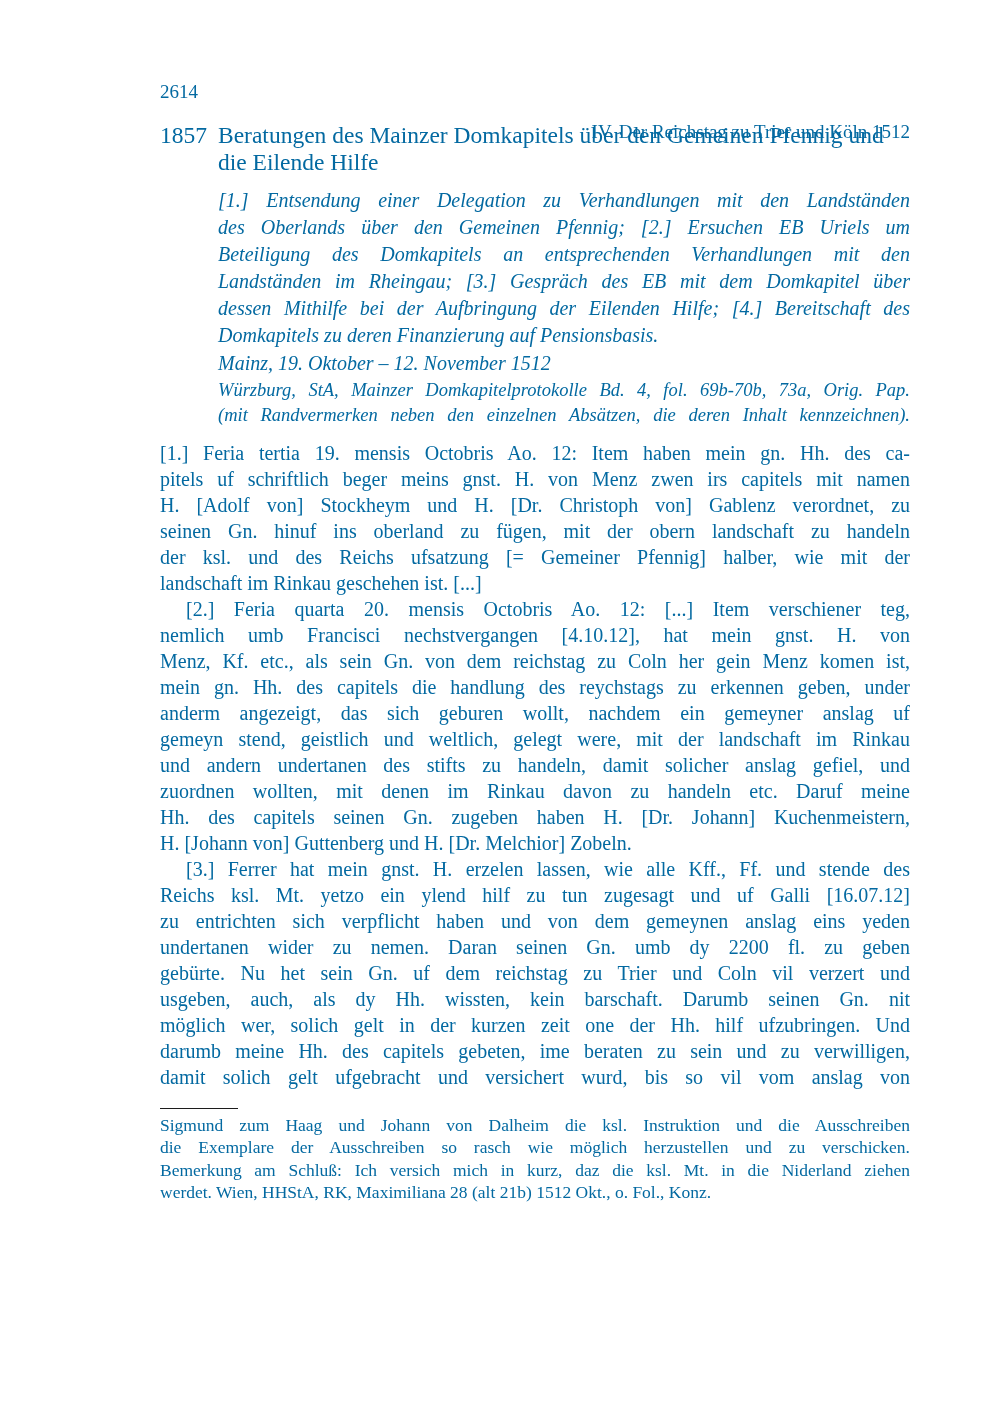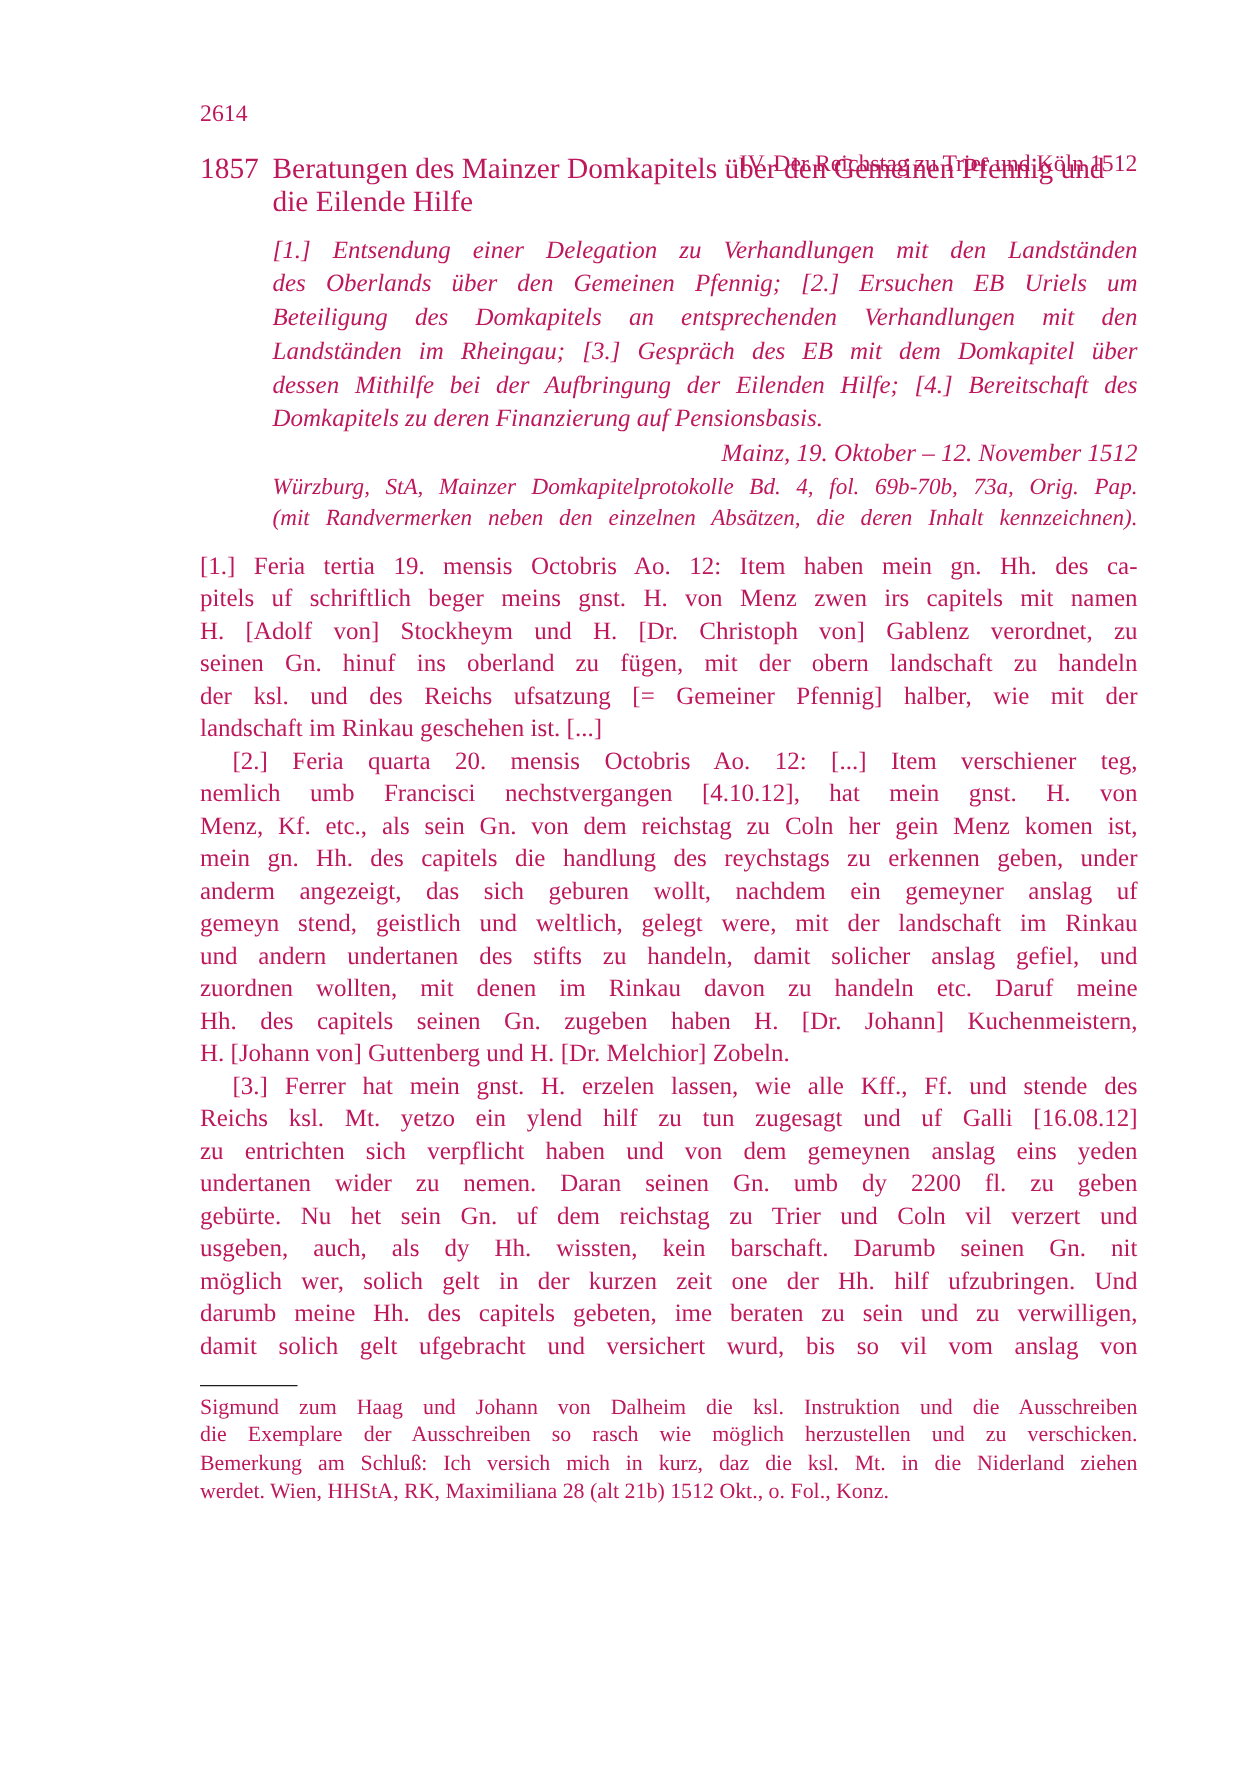--- a/index.html
+++ b/index.html
@@ -1,21 +1,21 @@
 <!DOCTYPE html>
 <html><head>
 <meta charset="utf-8">
 <style>
   html, body { margin: 0; padding: 0; background: #e8e8e8; }
   .page {
     position: relative;
     width: 1004px;
     height: 1418px;
     background: #ffffff;
-    color: #be185d;
+    color: #0369a1;
     font-family: "Liberation Serif", "DejaVu Serif", serif;
     overflow: hidden;
   }
   .col {
     position: absolute;
     left: 160px;
     top: 0;
     width: 750px;
   }
   
@@ -50,21 +50,20 @@
     font-style: italic;
     font-size: 20px;
     line-height: 27px;
   }
   .block.dateline {
     margin-top: 1px;
     padding-left: 58px;
     font-style: italic;
     font-size: 20px;
     line-height: 27px;
-    text-align: right;
   }
   .block.source {
     margin-top: 1px;
     padding-left: 58px;
     font-style: italic;
     font-size: 18.5px;
     line-height: 25px;
   }
   .block.body {
     font-size: 20px;
@@ -131,21 +130,21 @@
           <div class="tline just"><span>mein gn. Hh. des capitels die handlung des reychstags zu erkennen geben, under</span></div>
           <div class="tline just"><span>anderm angezeigt, das sich geburen wollt, nachdem ein gemeyner anslag uf</span></div>
           <div class="tline just"><span>gemeyn stend, geistlich und weltlich, gelegt were, mit der landschaft im Rinkau</span></div>
           <div class="tline just"><span>und andern undertanen des stifts zu handeln, damit solicher anslag gefiel, und</span></div>
           <div class="tline just"><span>zuordnen wollten, mit denen im Rinkau davon zu handeln etc. Daruf meine</span></div>
           <div class="tline just"><span>Hh. des capitels seinen Gn. zugeben haben H. </span><span class="it">[Dr. Johann]</span><span> Kuchenmeistern,</span></div>
           <div class="tline"><span>H. </span><span class="it">[Johann von]</span><span> Guttenberg und H. </span><span class="it">[Dr. Melchior]</span><span> Zobeln.</span></div>
         </div>
         <div class="block body">
           <div class="tline just ind"><span class="it">[3.]</span><span> Ferrer hat mein gnst. H. erzelen lassen, wie alle Kff., Ff. und stende des</span></div>
-          <div class="tline just"><span>Reichs ksl. Mt. yetzo ein ylend hilf zu tun zugesagt und uf Galli </span><span class="it">[16.08.12]</span></div>
+          <div class="tline just"><span>Reichs ksl. Mt. yetzo ein ylend hilf zu tun zugesagt und uf Galli </span><span class="it">[16.07.12]</span></div>
           <div class="tline just"><span>zu entrichten sich verpflicht haben und von dem gemeynen anslag eins yeden</span></div>
           <div class="tline just"><span>undertanen wider zu nemen. Daran seinen Gn. umb dy 2200 fl. zu geben</span></div>
           <div class="tline just"><span>gebürte. Nu het sein Gn. uf dem reichstag zu Trier und Coln vil verzert und</span></div>
           <div class="tline just"><span>usgeben, auch, als dy Hh. wissten, kein barschaft. Darumb seinen Gn. nit</span></div>
           <div class="tline just"><span>möglich wer, solich gelt in der kurzen zeit one der Hh. hilf ufzubringen. Und</span></div>
           <div class="tline just"><span>darumb meine Hh. des capitels gebeten, ime beraten zu sein und zu verwilligen,</span></div>
           <div class="tline just"><span>damit solich gelt ufgebracht und versichert wurd, bis so vil vom anslag von</span></div>
         </div>
         <div class="block footnote">
           <div class="fn-rule"></div>

